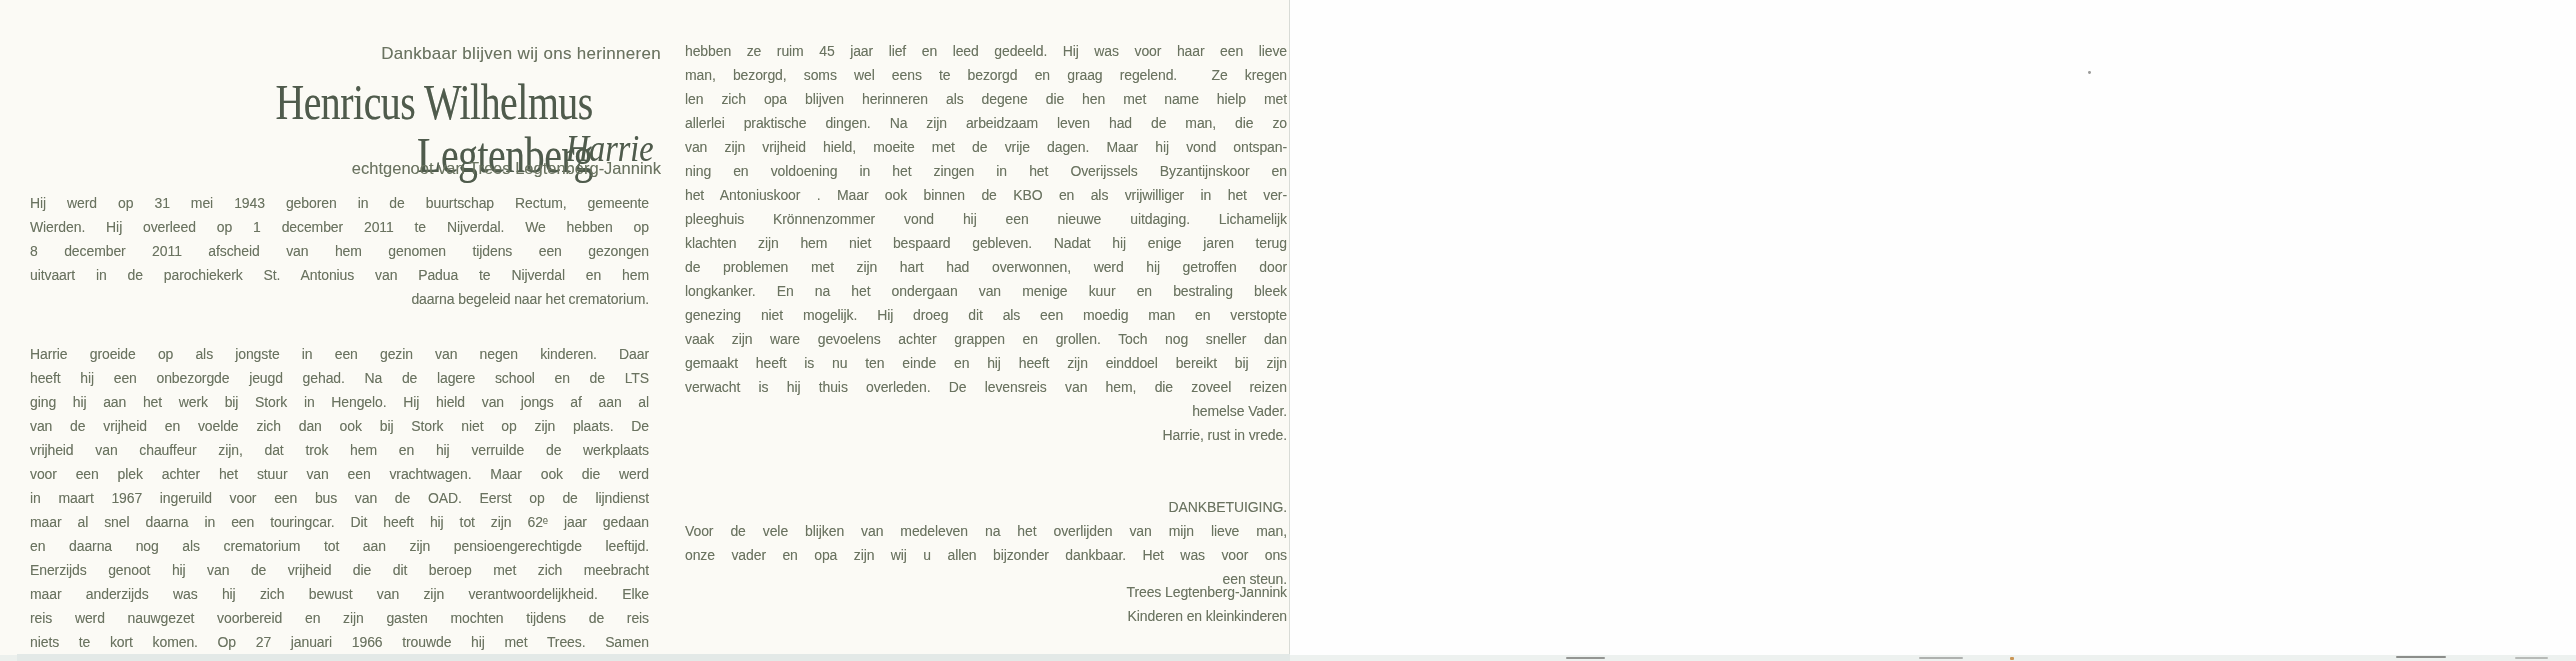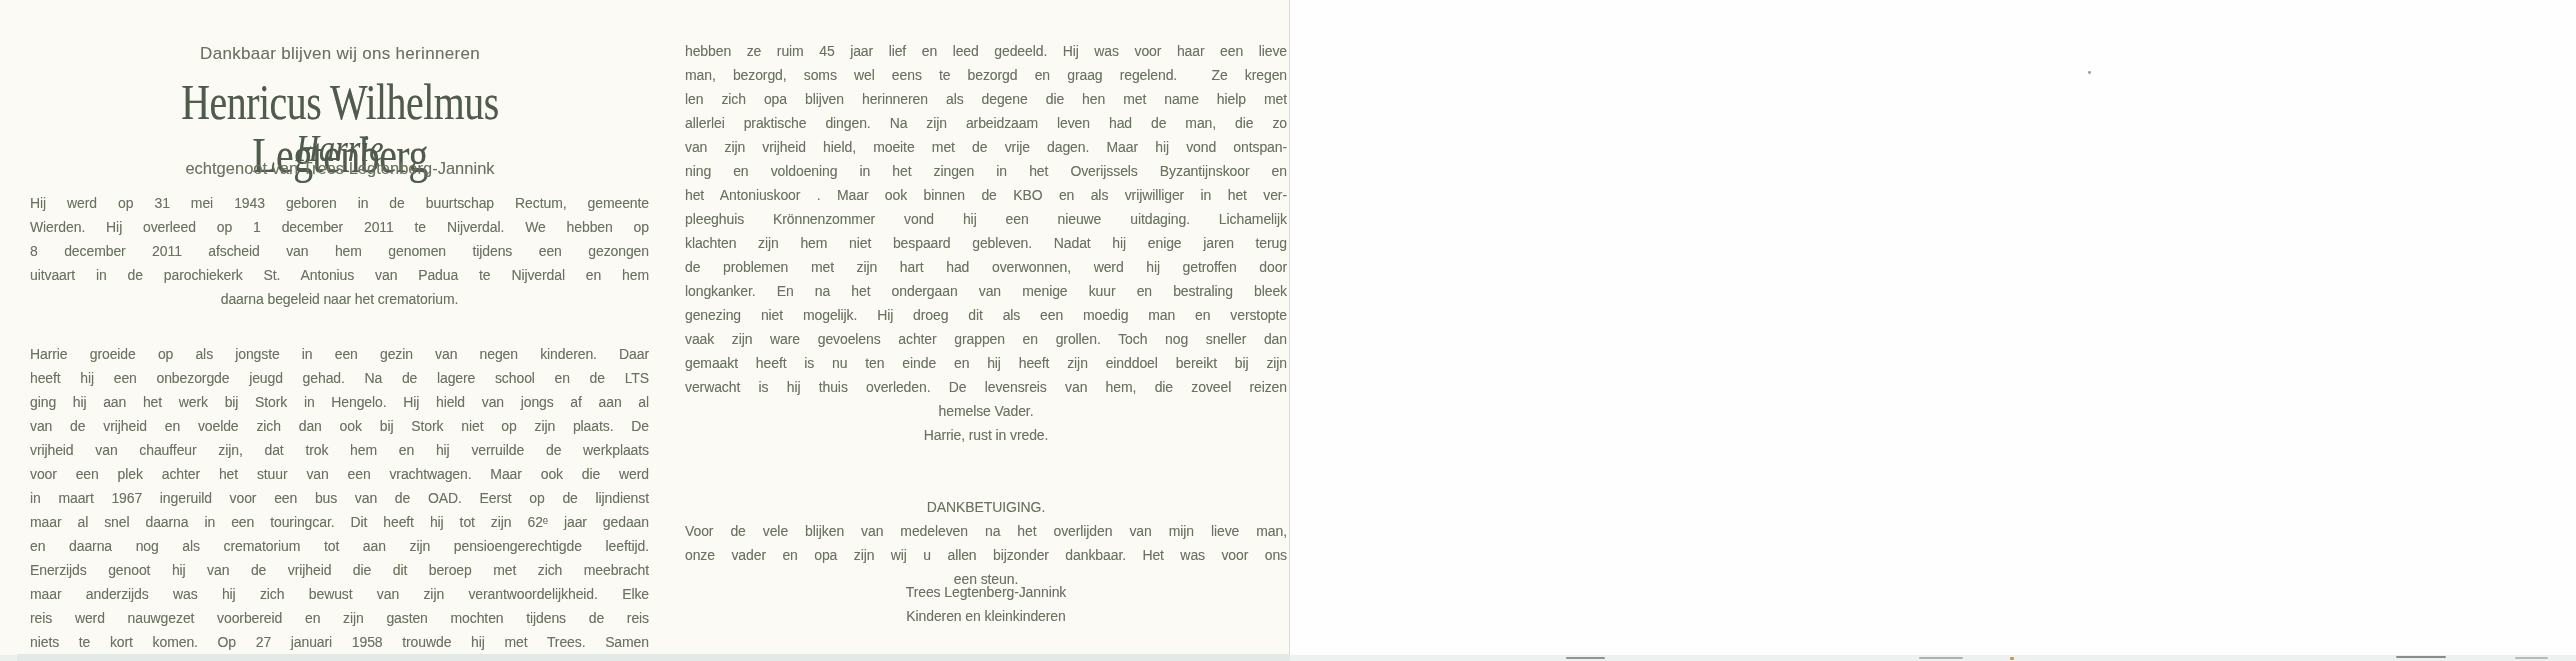--- a/index.html
+++ b/index.html
@@ -8,42 +8,42 @@
     background:var(--page_background,#fefefe);
     font-family:"Liberation Sans",sans-serif;
   }
   .canvas{position:absolute;inset:0}
   .left-page{position:absolute;left:0;top:0;width:1289px;height:662px;background:var(--card_background,#fbfaf5)}
   .fold-line{position:absolute;left:1289px;top:0;width:1.1px;height:662px;background:var(--fold_line,#d8dbd6)}
   .right-page{position:absolute;left:1290px;top:0;width:1286px;height:662px;background:var(--page_background,#fefefe)}
 
   
   .ink{color:var(--ink,#6a7360);text-shadow:0 0 0.6px rgba(106,115,96,.35)}
-  .center-row{position:absolute;left:30px;width:620px;text-align:center}
+  .center-row{position:absolute;left:41px;width:620px;text-align:right}
   .intro{top:44px;font-size:17px;line-height:20px;letter-spacing:0.3px}
   .name-row{top:76px}
   .name{
     display:inline-block;font-family:"Liberation Serif",serif;font-weight:400;
     font-size:51px;line-height:53px;letter-spacing:-0.6px;
     transform:scaleX(.78);transform-origin:50% 50%;
     color:var(--heading_ink,#4f5b4c);text-shadow:0 0 0.6px rgba(79,91,76,.4);
   }
   .nick-row{top:128px}
   .nickname{
     display:inline-block;font-family:"Liberation Serif",serif;font-style:italic;font-weight:400;
     font-size:38px;line-height:41px;transform:scaleX(.85);transform-origin:50% 50%;
     color:var(--heading_ink,#4f5b4c);text-shadow:0 0 0.6px rgba(79,91,76,.4);
   }
   .spouse{top:158px;font-size:16.5px;line-height:20px}
 
   .lines{position:absolute;font-size:14px;letter-spacing:-0.1px}
   .lines .tline{line-height:24px;height:24px;overflow:hidden}
   .tline.justify{text-align:justify;text-align-last:justify}
-  .tline.left{text-align:center}
-  .tline.right{text-align:center}
+  .tline.left{text-align:right}
+  .tline.right{text-align:right}
 
   .col-left{left:30px;width:619px}
   .p1{top:191px}
   .p2{top:342px}
   .col-mid{left:685px;width:602px}
   .m1{top:39px}
   .m2{top:495px}
   .m3{top:580px}
 
   
@@ -79,21 +79,21 @@
         <div class="tline justify">ging hij aan het werk bij Stork in Hengelo. Hij hield van jongs af aan al</div>
         <div class="tline justify">van de vrijheid en voelde zich dan ook bij Stork niet op zijn plaats. De</div>
         <div class="tline justify">vrijheid van chauffeur zijn, dat trok hem en hij verruilde de werkplaats</div>
         <div class="tline justify">voor een plek achter het stuur van een vrachtwagen. Maar ook die werd</div>
         <div class="tline justify">in maart 1967 ingeruild voor een bus van de OAD. Eerst op de lijndienst</div>
         <div class="tline justify">maar al snel daarna in een touringcar. Dit heeft hij tot zijn 62ᵉ jaar gedaan</div>
         <div class="tline justify">en daarna nog als crematorium tot aan zijn pensioengerechtigde leeftijd.</div>
         <div class="tline justify">Enerzijds genoot hij van de vrijheid die dit beroep met zich meebracht</div>
         <div class="tline justify">maar anderzijds was hij zich bewust van zijn verantwoordelijkheid. Elke</div>
         <div class="tline justify">reis werd nauwgezet voorbereid en zijn gasten mochten tijdens de reis</div>
-        <div class="tline justify">niets te kort komen. Op 27 januari 1958 trouwde hij met Trees. Samen</div>
+        <div class="tline justify">niets te kort komen. Op 27 januari 1966 trouwde hij met Trees. Samen</div>
       </div>
 
     <div class="lines col-mid m1 ink">
         <div class="tline justify">hebben ze ruim 45 jaar lief en leed gedeeld. Hij was voor haar een lieve</div>
         <div class="tline justify">man, bezorgd, soms wel eens te bezorgd en graag regelend.&nbsp; Ze kregen</div>
         <div class="tline justify">len zich opa blijven herinneren als degene die hen met name hielp met</div>
         <div class="tline justify">allerlei praktische dingen. Na zijn arbeidzaam leven had de man, die zo</div>
         <div class="tline justify">van zijn vrijheid hield, moeite met de vrije dagen. Maar hij vond ontspan-</div>
         <div class="tline justify">ning en voldoening in het zingen in het Overijssels Byzantijnskoor en</div>
         <div class="tline justify">het Antoniuskoor . Maar ook binnen de KBO en als vrijwilliger in het ver-</div>

